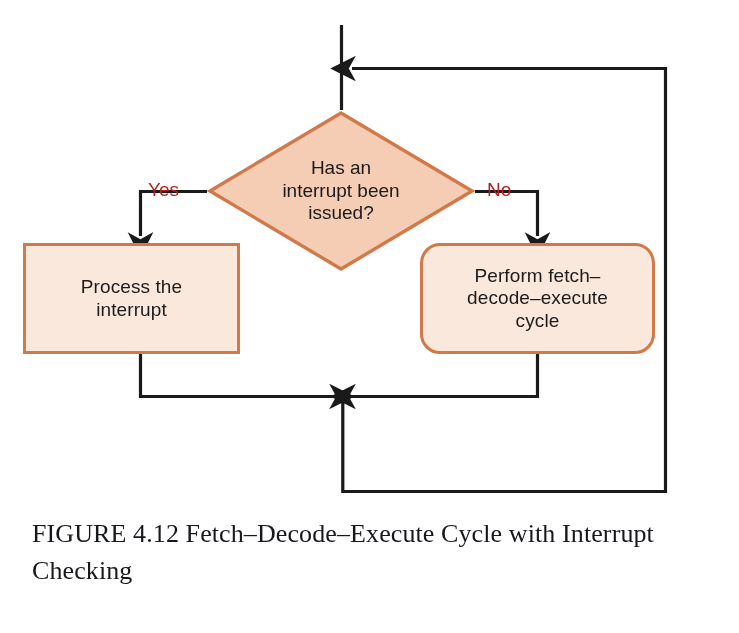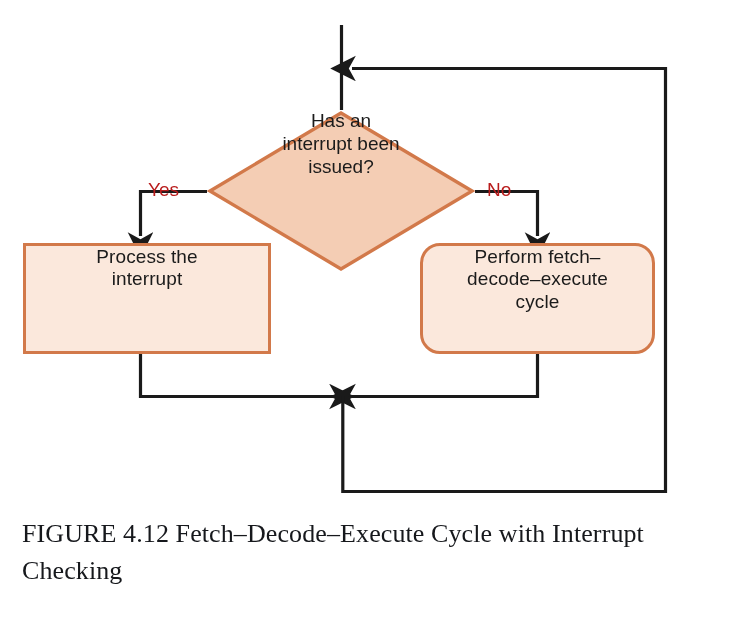--- a/index.html
+++ b/index.html
@@ -28,21 +28,21 @@
     top: 0;
     width: 739px;
     height: 633px;
   }
 
   
   .node {
     position: absolute;
     box-sizing: border-box;
     display: flex;
-    align-items: flex-start;
+    align-items: center;
     justify-content: center;
     text-align: center;
   }
 
   .process-box {
     border: 3px solid #d2794a;
     background: #fbe8dc;
   }
   .process-box .node-label {
     color: #1b1b1b;
@@ -73,21 +73,21 @@
     color: #1b1b1b;
     font-size: 19px;
     line-height: 1.2;
     white-space: pre-line;
     text-align: center;
   }
 
   #box-process-interrupt {
     left: 23px;
     top: 243px;
-    width: 248px;
+    width: 217px;
     height: 111px;
   }
   #box-fetch-decode-execute {
     left: 420px;
     top: 243px;
     width: 235px;
     height: 111px;
     border-radius: 20px;
   }
 
@@ -106,21 +106,21 @@
   }
   #edge-label-no {
     left: 487px;
     top: 158px;
     text-align: center;
   }
 
   
   #figure-caption {
     position: absolute;
-    left: 22px;
+    left: 32px;
     top: 516px;
     width: 690px;
     font-family: "Liberation Serif", serif;
     font-size: 26px;
     line-height: 1.42;
     color: #16181c;
     letter-spacing: 0.1px;
   }
 </style>
 </head>

